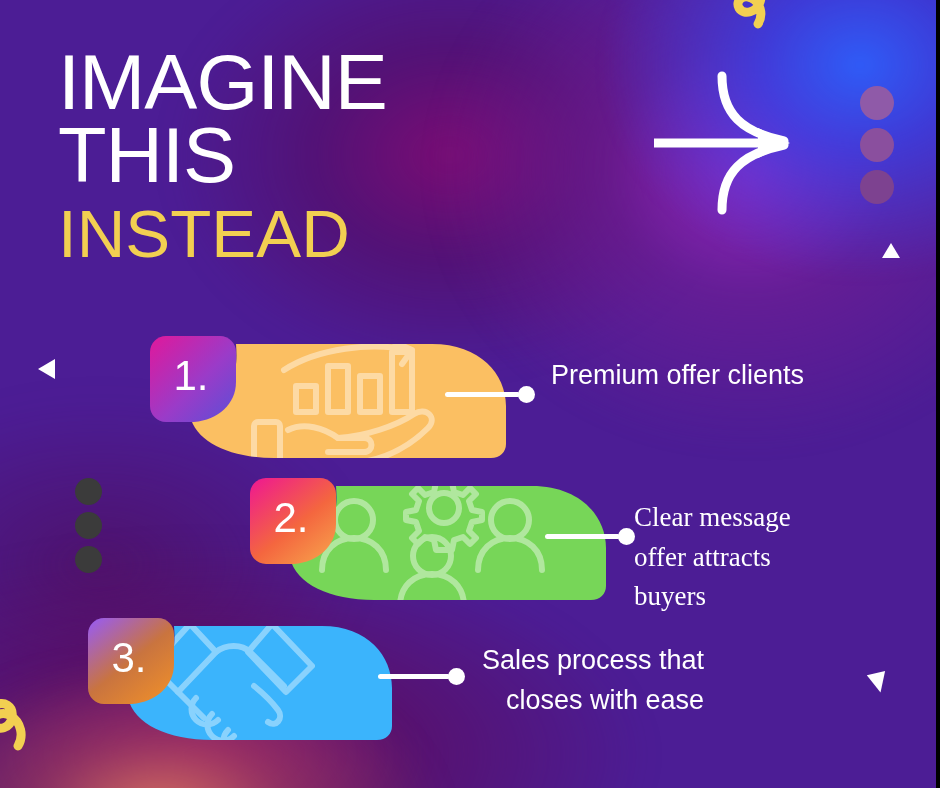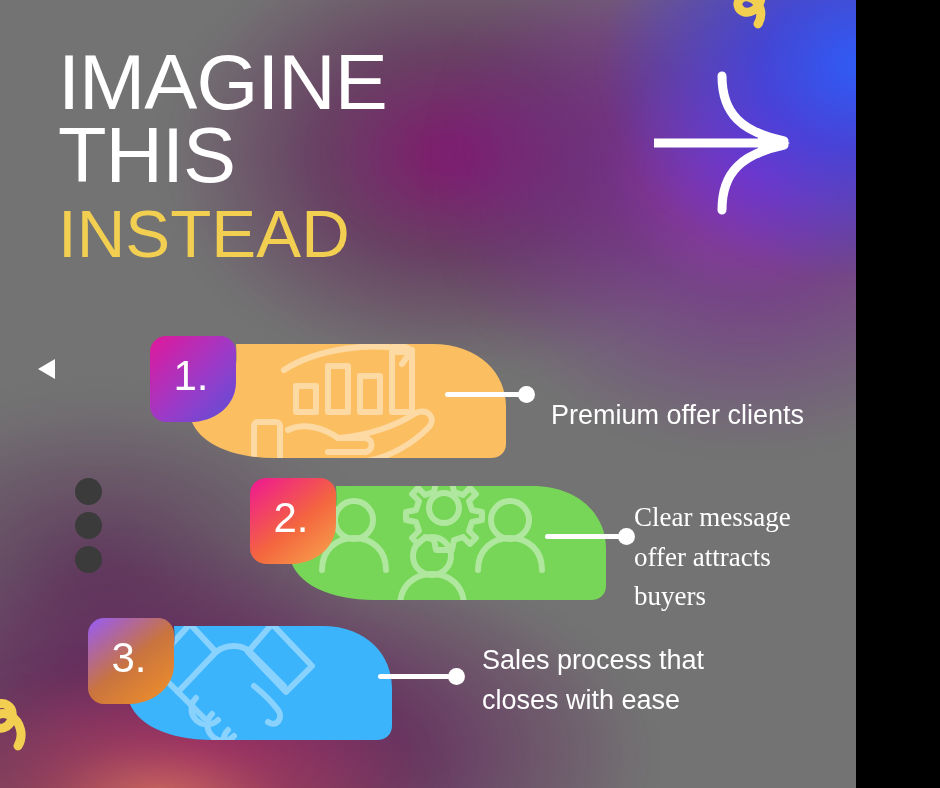--- a/index.html
+++ b/index.html
@@ -3,22 +3,22 @@
 <meta charset="utf-8">
 <style>
   * { margin:0; padding:0; box-sizing:border-box; }
   html,body { width:940px; height:788px; background:#000; }
   body {
     font-family:"Liberation Sans","DejaVu Sans",sans-serif;
     overflow:hidden; position:relative;
   }
 
   #poster{
-    position:absolute; inset:0; width:856px; height:788px;
-    background:#737373; overflow:hidden;
+    position:absolute; inset:0; width:936px; height:788px;
+    background:#4c1d95; overflow:hidden;
   }
 
   
   .glow{ position:absolute; border-radius:50%; pointer-events:none; }
   .glow-blue{
     left:600px; top:-150px; width:520px; height:430px;
     background:radial-gradient(closest-side, #2f5cf7 0%, rgba(50,70,240,.72) 38%, rgba(60,40,170,0) 100%);
     filter:blur(6px);
   }
   .glow-violet{
@@ -201,21 +201,21 @@
       </svg>
       <span class="num">1.</span>
     </div>
 
     <div class="connector" style="left:295px; top:50px;">
       <span class="line" style="width:75px;"></span>
       <span class="knob"></span>
     </div>
   </div>
 
-  <div class="caption" style="left:551px; top:356px;margin-top:40px;">
+  <div class="caption" style="left:551px; top:356px;">
     <div>Premium offer clients</div>
   </div>
 
   <div class="card" style="left:250px; top:478px;">
     <div class="blob" style="left:38px; top:8px;">
       <svg width="320" height="114" viewBox="0 0 320 114" fill="none">
         <defs>
           <clipPath id="clip2">
             <path d="M48 0 H244 C292 0, 318 30, 318 62 V100 C318 108, 312 114, 303 114 H86
                      C42 114, 8 98, 2 72 C0 60, 14 48, 30 44 C46 40, 50 26, 48 0 Z"></path>
@@ -303,18 +303,18 @@
       </svg>
       <span class="num">3.</span>
     </div>
 
     <div class="connector" style="left:290px; top:50px;">
       <span class="line" style="width:72px;"></span>
       <span class="knob"></span>
     </div>
   </div>
 
-  <div class="caption" style="left:482px; top:641px;">
+  <div class="caption" style="left:482px; top:641px;text-align:right;">
     <div>Sales process that</div>
     <div>closes with ease</div>
   </div>
 
 </div>
 
 </body></html>

